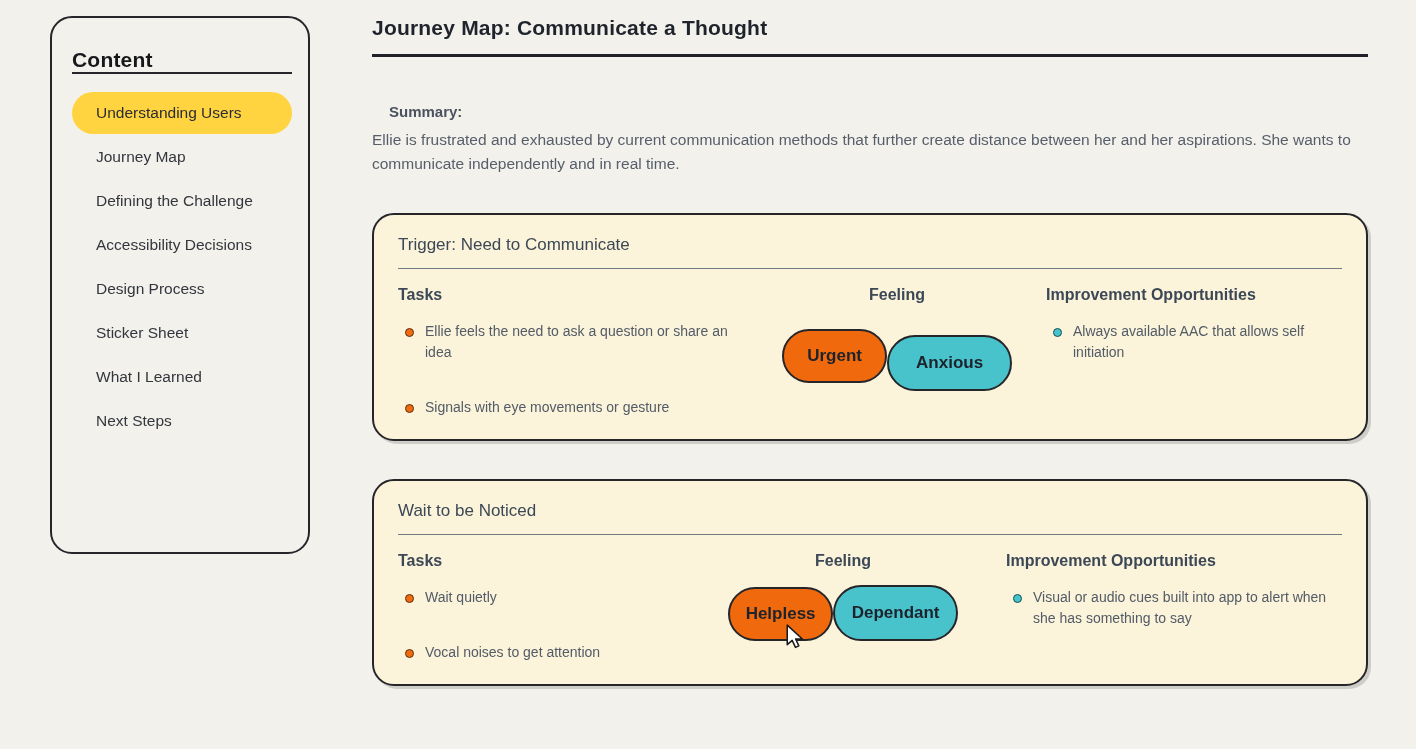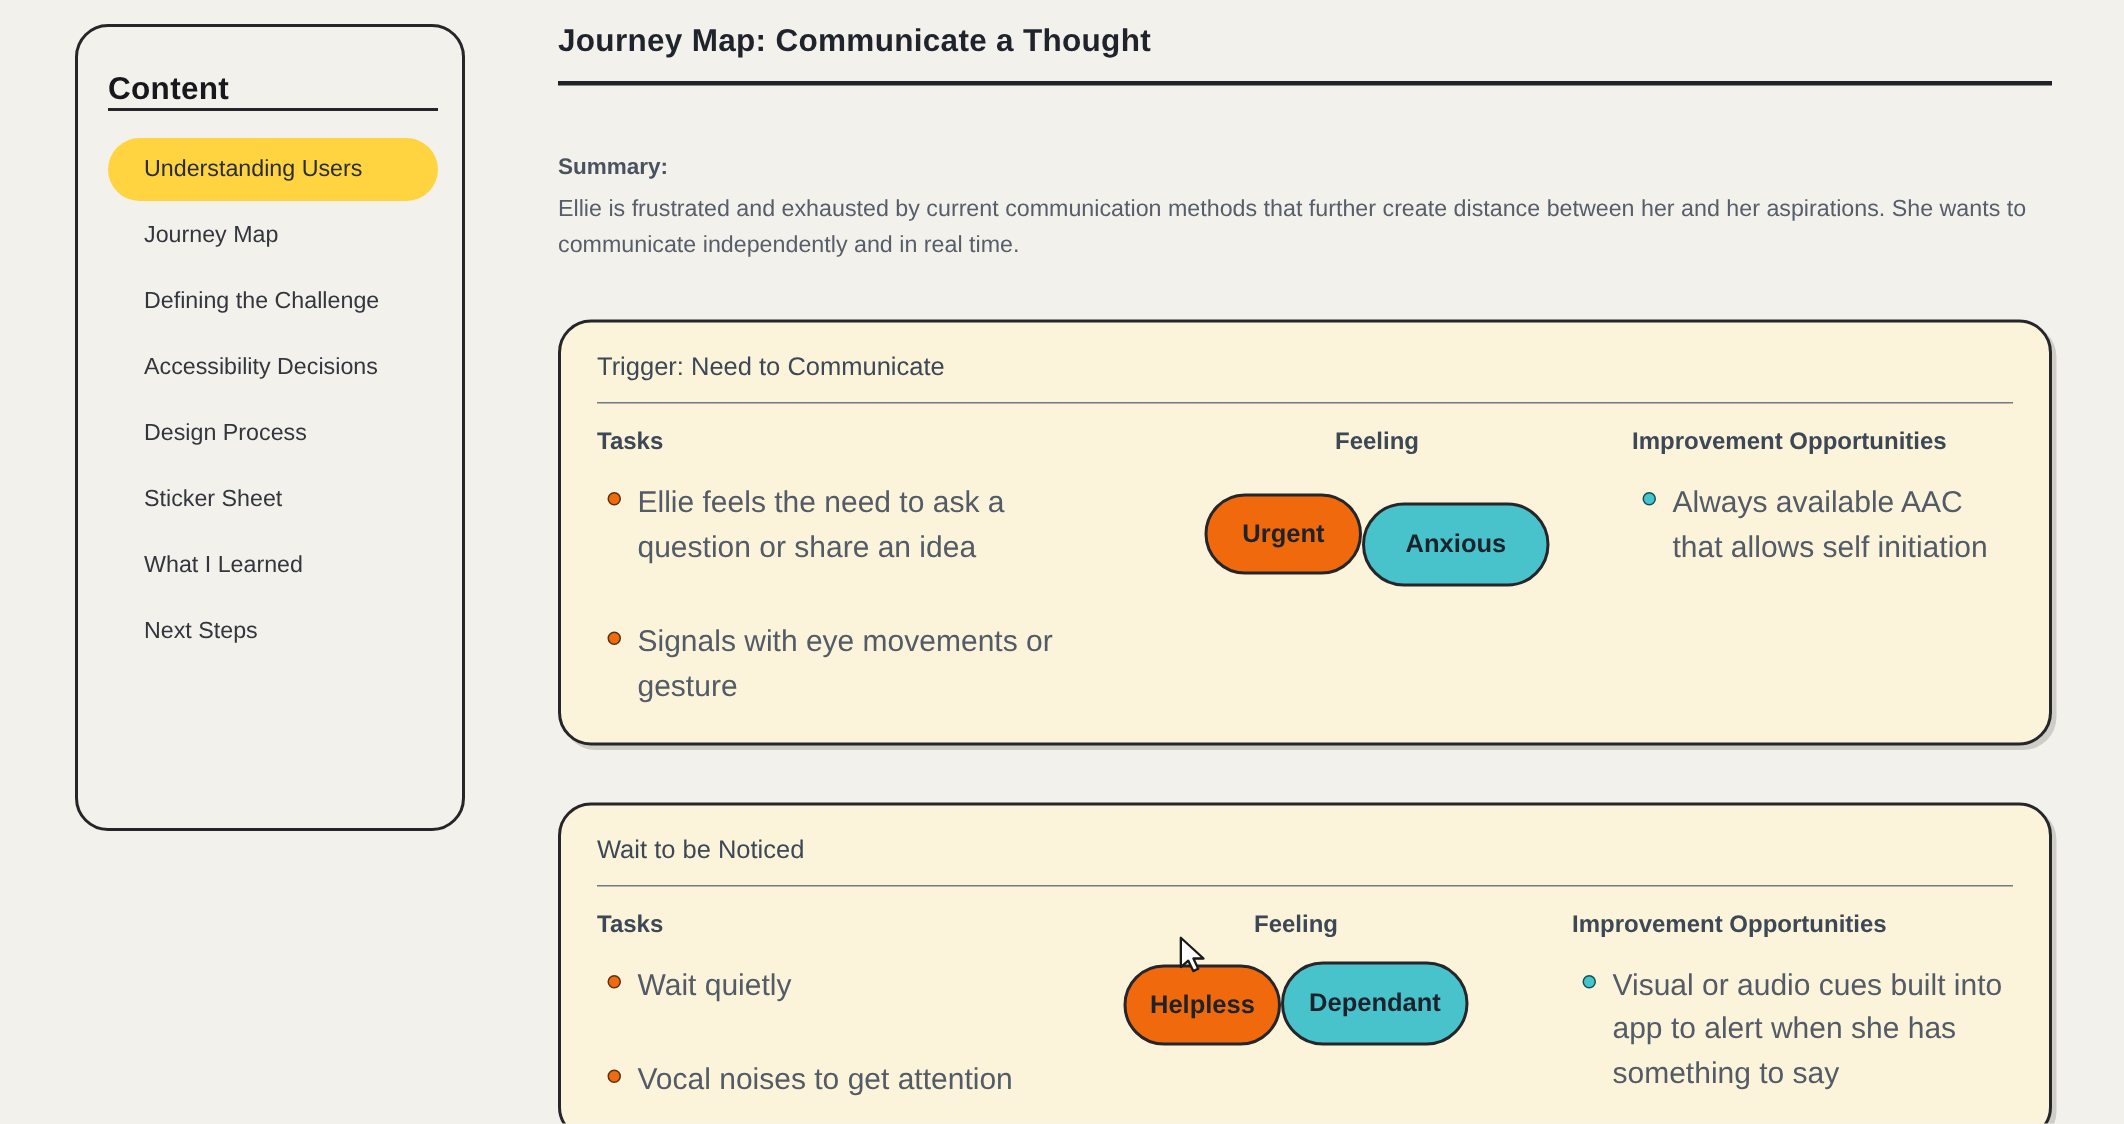--- a/index.html
+++ b/index.html
@@ -32,46 +32,46 @@
   .nav-item.active { background:#ffd440; color:#2a2d33; }
 
   
   .main { position:absolute; left:372px; top:16px; width:996px; }
   .page-title {
     font-size:21px; font-weight:bold; color:#1f232b; letter-spacing:.2px;
   }
   .title-rule { height:3px; background:#202227; margin-top:14px; }
 
   .summary { margin-top:44px; font-size:15.5px; line-height:1.53; color:#565e6a; }
-  .summary-label { font-weight:bold; color:#4a5260; margin-bottom:4px; font-size:15px; }
+  .summary-label { font-weight:bold; color:#4a5260; margin-bottom:4px; font-size:15px;margin-left:17px; }
 
   
   .card {
     margin-top:38px;
     background:#fbf3da;
     border:2px solid #26262a;
     border-radius:22px;
     padding:20px 24px 22px 24px;
     box-shadow:3px 3px 0 rgba(0,0,0,0.15);
   }
   .card-title { font-size:17px; font-weight:normal; color:#3c4856; }
   .card-rule { height:1px; background:#707a83; margin:13px 0 17px 0; }
 
-  .cols { display:grid;gap:21px; }
+  .cols { display:grid; }
   .card.c1 .cols { grid-template-columns:384px 230px 1fr; }
   .card.c2 .cols { grid-template-columns:330px 230px 1fr; }
   .col-head { font-size:16px; font-weight:bold; color:#3c4856; margin-bottom:17px; }
   .col-feeling { text-align:center; }
   .card.c1 .col-improve { padding-left:34px; }
   .card.c2 .col-improve { padding-left:48px; }
 
   ul.blist { list-style:none; }
   ul.blist li {
     position:relative; padding-left:27px; margin-bottom:34px;
-    font-size:20px; line-height:1.47; color:#525b66; max-width:336px;
+    font-size:14px; line-height:1.47; color:#525b66; max-width:336px;
   }
   ul.blist li:last-child { margin-bottom:0; }
   ul.blist li::before {
     content:""; position:absolute; left:7px; top:7px;
     width:7px; height:7px; border-radius:50%;
   }
   ul.blist.orange li::before { background:#f06a0e; border:1.5px solid #5c3013; }
   ul.blist.teal   li::before { background:#46c4cc; border:1.5px solid #174f55; }
 
   .pills { display:flex; flex-direction:row; align-items:center; margin-top:5px; }

